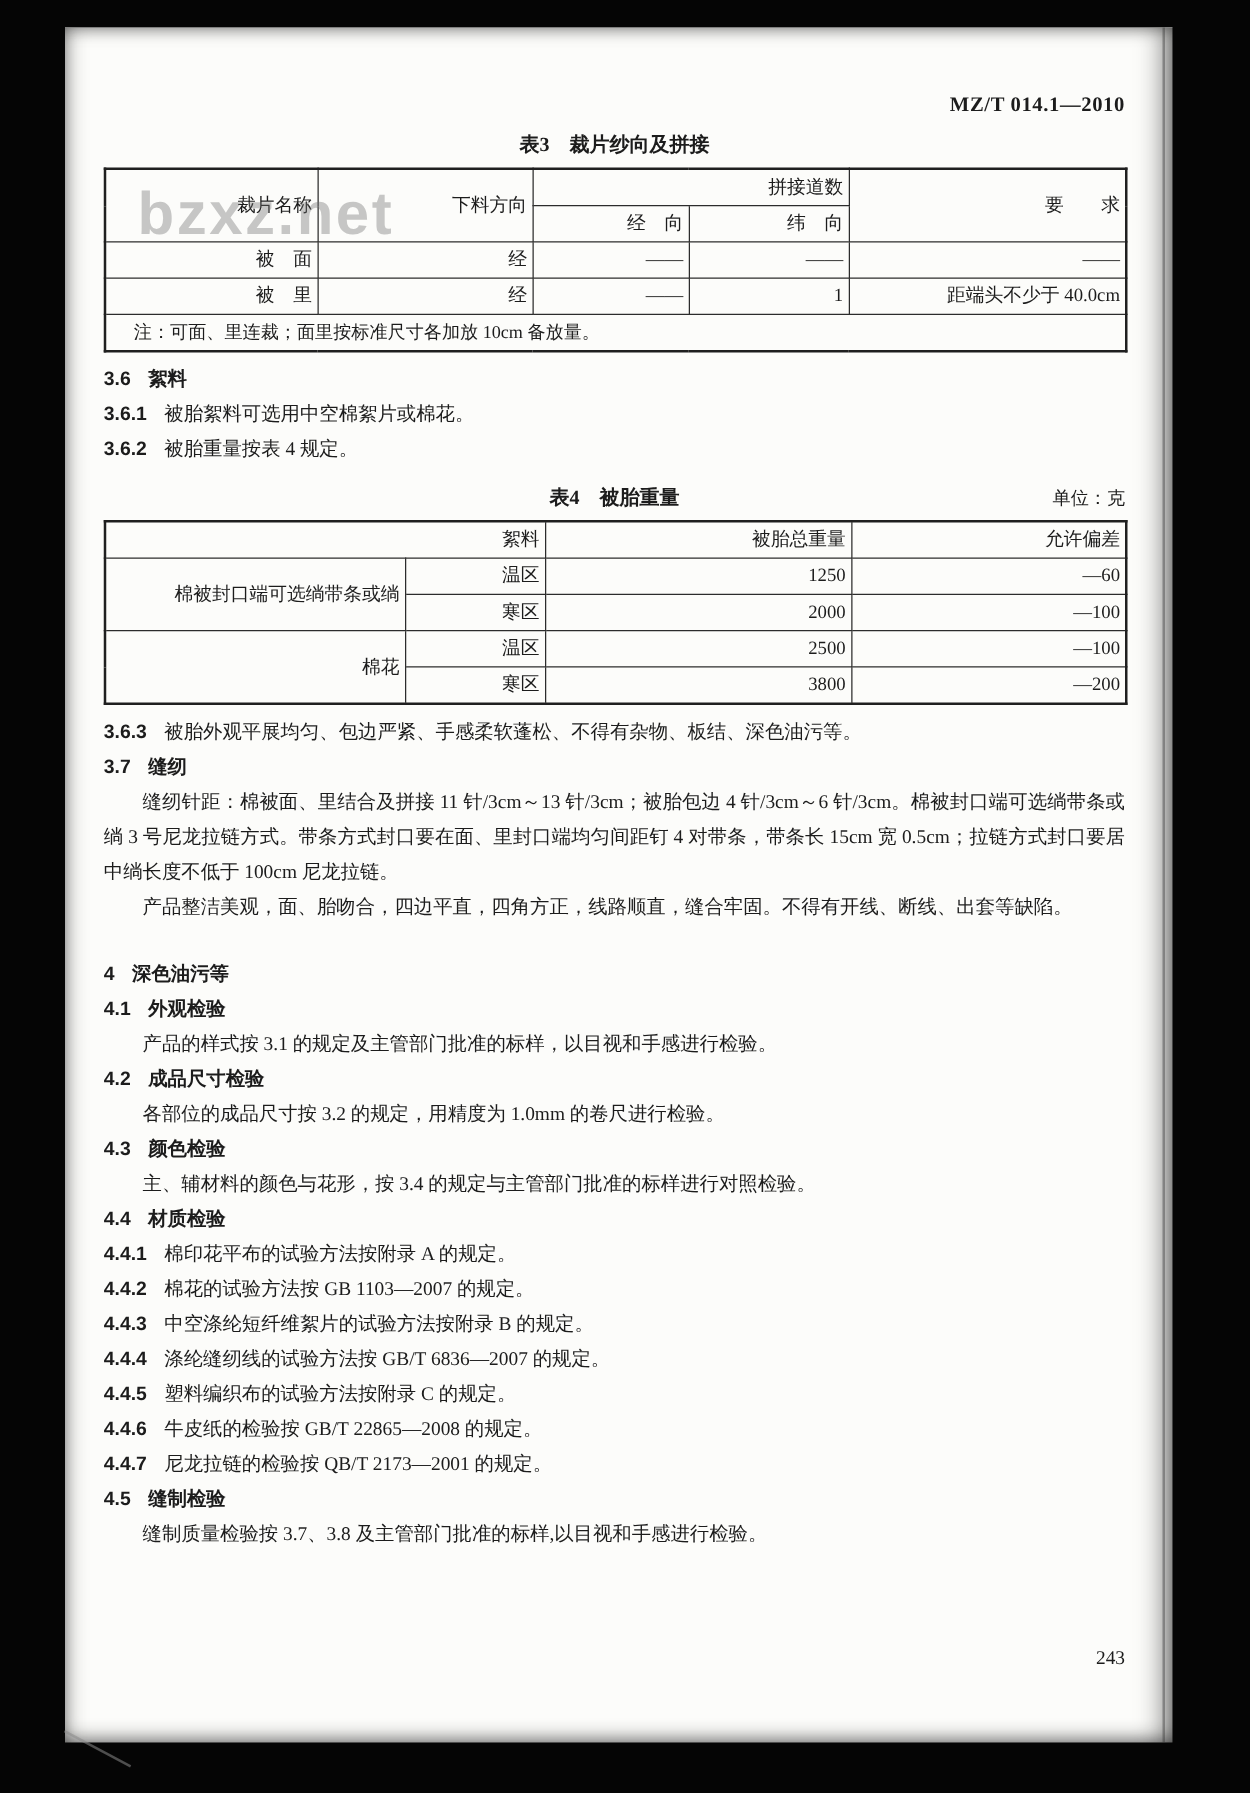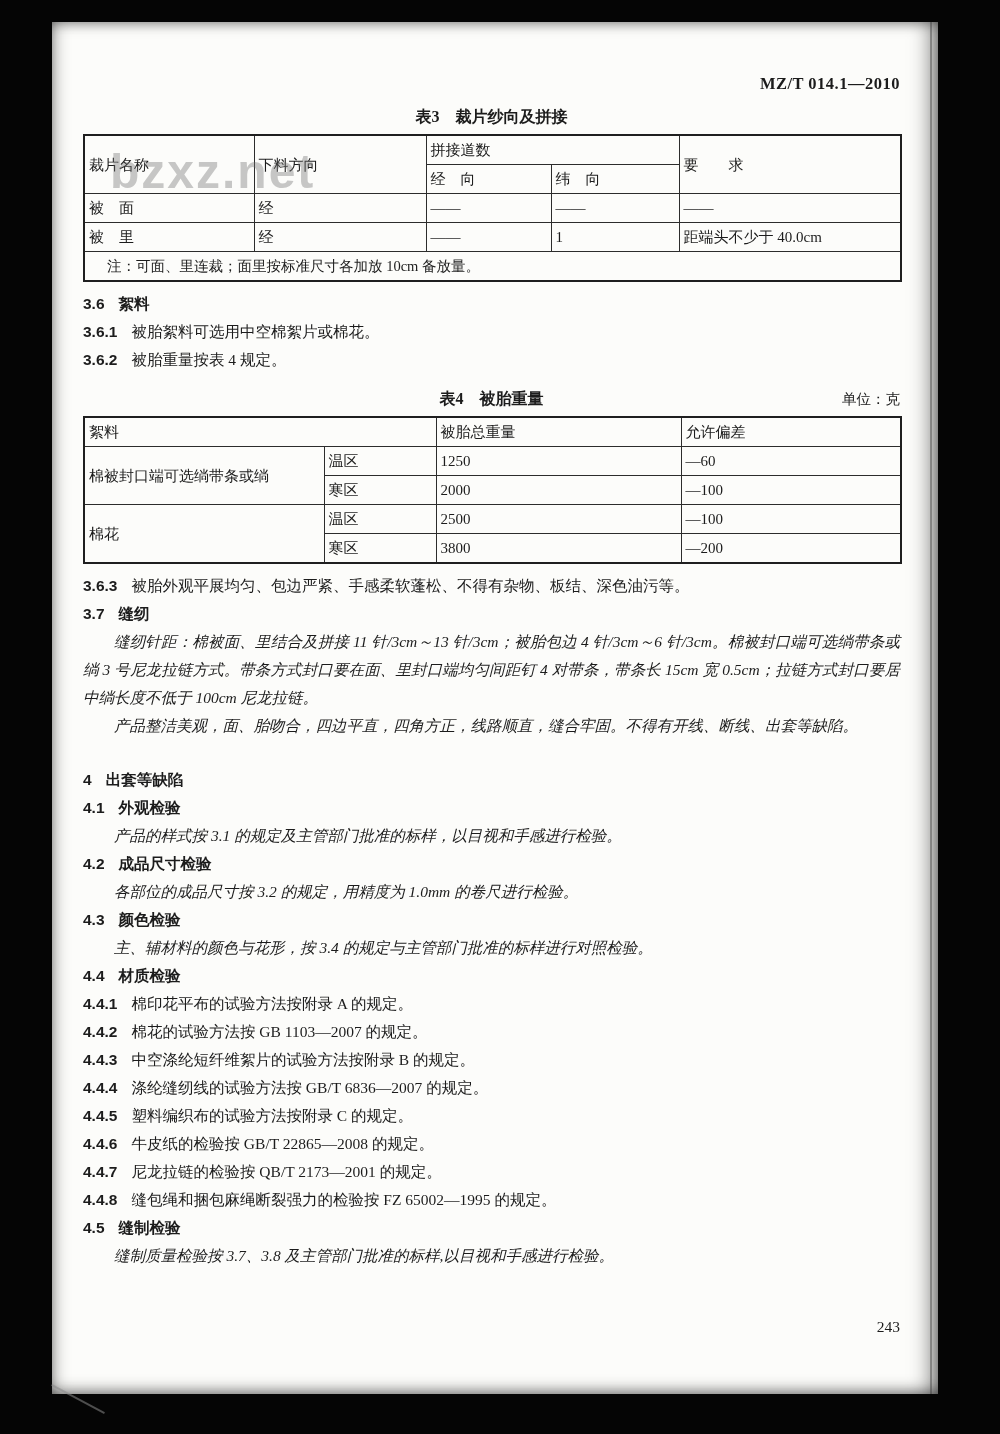--- a/index.html
+++ b/index.html
@@ -83,21 +83,21 @@
 
   table.tbl {
     width: 100%;
     border-collapse: collapse;
     table-layout: fixed;
     border: 2px solid #1f1f1f;
     margin: 4px 0 8px 0;
   }
   table.tbl td {
     border: 1px solid #2c2c2c;
-    text-align: left;
+    text-align: right;
     vertical-align: middle;
     font-size: 15px;
     line-height: 20px;
     padding: 4px 4px;
     height: 29px;
   }
   table.tbl td.note-cell {
     text-align: left;
     padding-left: 22px;
     font-size: 14.5px;
@@ -120,21 +120,20 @@
     font-family: "Liberation Sans", "DejaVu Sans", sans-serif;
     margin-right: 14px;
   }
   .line.heading .htxt { font-weight: bold; font-family: "Liberation Sans", "DejaVu Sans", sans-serif; }
   .line.sect { margin-top: 26px; }
 
   .para {
     text-indent: 2em;
     text-align: justify;
     line-height: 28px;
-    font-style: italic;
   }
 
   .page-number {
     position: absolute;
     right: 38px;
     bottom: 58px;
     font-size: 15.5px;
   }
 </style>
 </head>
@@ -248,21 +247,21 @@
       </div>
 
       <div class="line heading">
         <span class="num">3.7</span><span class="htxt">缝纫</span>
       </div>
       <p class="para">缝纫针距：棉被面、里结合及拼接 11 针/3cm～13 针/3cm；被胎包边 4 针/3cm～6 针/3cm。棉被封口端可选绱带条或绱 3 号尼龙拉链方式。带条方式封口要在面、里封口端均匀间距钉 4 对带条，带条长 15cm 宽 0.5cm；拉链方式封口要居中绱长度不低于 100cm 尼龙拉链。</p>
 
       <p class="para">产品整洁美观，面、胎吻合，四边平直，四角方正，线路顺直，缝合牢固。不得有开线、断线、出套等缺陷。</p>
 
       <div class="line heading sect">
-        <span class="num">4</span><span class="htxt">出套等缺陷</span>
+        <span class="num">4</span><span class="htxt">深色油污等</span>
       </div>
 
       <div class="line heading">
         <span class="num">4.1</span><span class="htxt">外观检验</span>
       </div>
       <p class="para">产品的样式按 3.1 的规定及主管部门批准的标样，以目视和手感进行检验。</p>
 
       <div class="line heading">
         <span class="num">4.2</span><span class="htxt">成品尺寸检验</span>
       </div>
@@ -289,23 +288,20 @@
         <span class="num">4.4.4</span><span>涤纶缝纫线的试验方法按 GB/T 6836—2007 的规定。</span>
       </div>
       <div class="line">
         <span class="num">4.4.5</span><span>塑料编织布的试验方法按附录 C 的规定。</span>
       </div>
       <div class="line">
         <span class="num">4.4.6</span><span>牛皮纸的检验按 GB/T 22865—2008 的规定。</span>
       </div>
       <div class="line">
         <span class="num">4.4.7</span><span>尼龙拉链的检验按 QB/T 2173—2001 的规定。</span>
-      </div>
-      <div class="line">
-        <span class="num">4.4.8</span><span>缝包绳和捆包麻绳断裂强力的检验按 FZ 65002—1995 的规定。</span>
       </div>
 
       <div class="line heading">
         <span class="num">4.5</span><span class="htxt">缝制检验</span>
       </div>
       <p class="para">缝制质量检验按 3.7、3.8 及主管部门批准的标样,以目视和手感进行检验。</p>
 
     </div>
 
     <div class="page-number">243</div>

